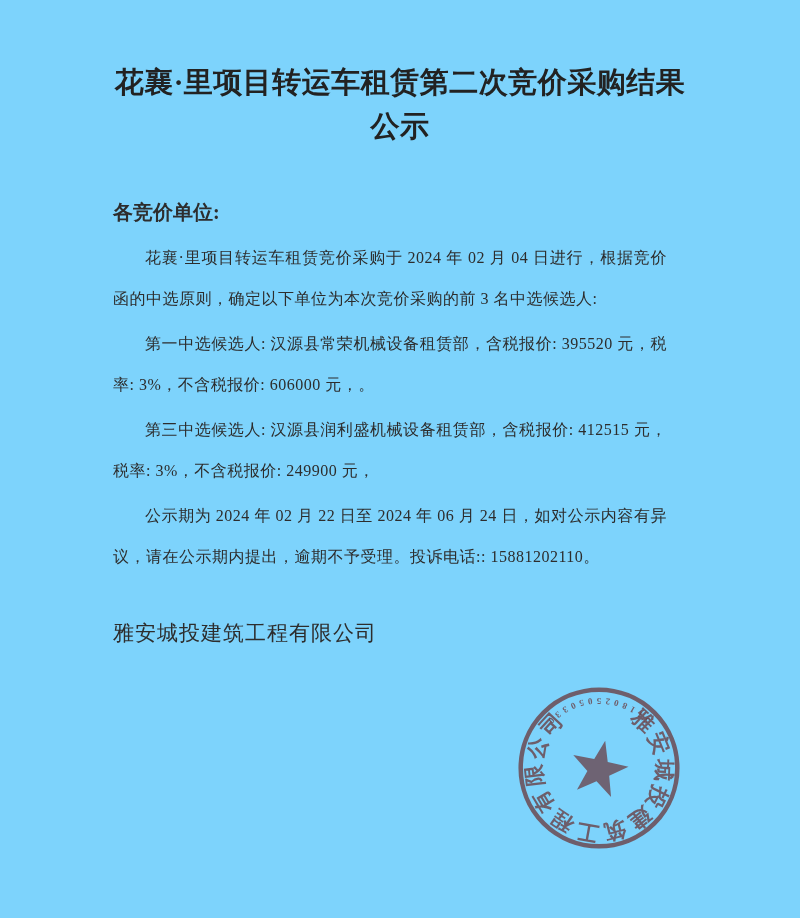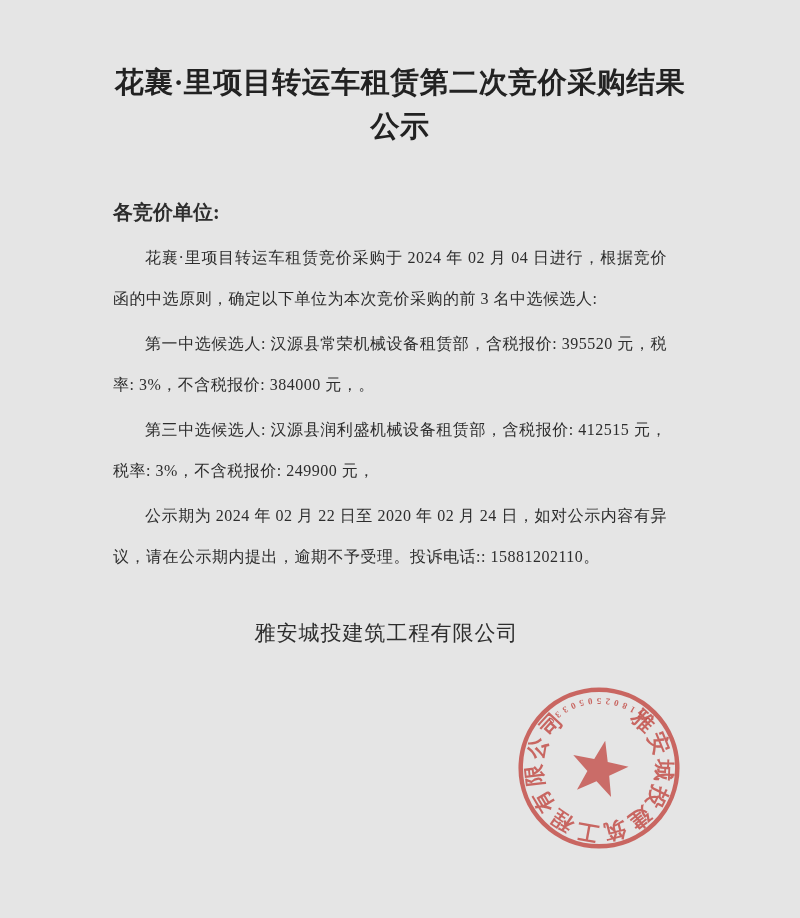--- a/index.html
+++ b/index.html
@@ -1,20 +1,20 @@
 <!DOCTYPE html>
 <html><head>
 <meta charset="utf-8">
 <style>
   html,body { margin:0; padding:0; background:#ffffff; }
   .page {
     position:relative;
     width:800px; height:918px;
     margin:0 auto;
-    background:#e5e5e5;
+    background:#7dd3fc;
     overflow:hidden;
     font-family:"Liberation Serif", serif;
     color:#2d2d2d;
   }
   .content { padding:60px 113px 0 113px; }
   .doc-title {
     margin:0;
     font-size:29px;
     line-height:44px;
     font-weight:700;
@@ -32,21 +32,21 @@
   .para {
     margin:4px 20px 0 0;
     font-size:16px;
     line-height:41px;
     text-align:justify;
     text-indent:2em;
     letter-spacing:0.5px;
   }
   .signature {
     margin:34px 27px 0 0;
-    text-align:center;
+    text-align:left;
     font-size:21px;
   }
   .signature .company { line-height:44px; letter-spacing:1px; }
   .signature .date    { line-height:46px; letter-spacing:2px; word-spacing:7px; }
   .stamp {
     position:absolute;
     left:509px; top:678px;
     width:180px; height:180px;
     mix-blend-mode:multiply;
     opacity:0.92;
@@ -60,26 +60,26 @@
 
 <div class="page">
   <div class="content">
 
     <h1 class="doc-title">花襄·里项目转运车租赁第二次竞价采购结果公示</h1>
 
     <p class="salutation">各竞价单位:</p>
 
     <p class="para">花襄·里项目转运车租赁竞价采购于 2024 年 02 月 04 日进行，根据竞价函的中选原则，确定以下单位为本次竞价采购的前 3 名中选候选人:</p>
 
-    <p class="para">第一中选候选人: 汉源县常荣机械设备租赁部，含税报价: 395520 元，税率: 3%，不含税报价: 384000 元，。</p>
+    <p class="para">第一中选候选人: 汉源县常荣机械设备租赁部，含税报价: 395520 元，税率: 3%，不含税报价: 606000 元，。</p>
 
 
     <p class="para">第三中选候选人: 汉源县润利盛机械设备租赁部，含税报价: 412515 元，税率: 3%，不含税报价: 249900 元，</p>
 
-    <p class="para">公示期为 2024 年 02 月 22 日至 2020 年 02 月 24 日，如对公示内容有异议，请在公示期内提出，逾期不予受理。投诉电话:: 15881202110。</p>
+    <p class="para">公示期为 2024 年 02 月 22 日至 2024 年 06 月 24 日，如对公示内容有异议，请在公示期内提出，逾期不予受理。投诉电话:: 15881202110。</p>
 
     <div class="signature">
       <div class="company">雅安城投建筑工程有限公司</div>
     </div>
 
   </div>
 
   <div class="stamp">
     <svg id="seal-svg" viewBox="0 0 200 200">
         <circle cx="100" cy="100" r="87" fill="none" stroke="#d5433c" stroke-width="5" opacity="0.82"></circle>

